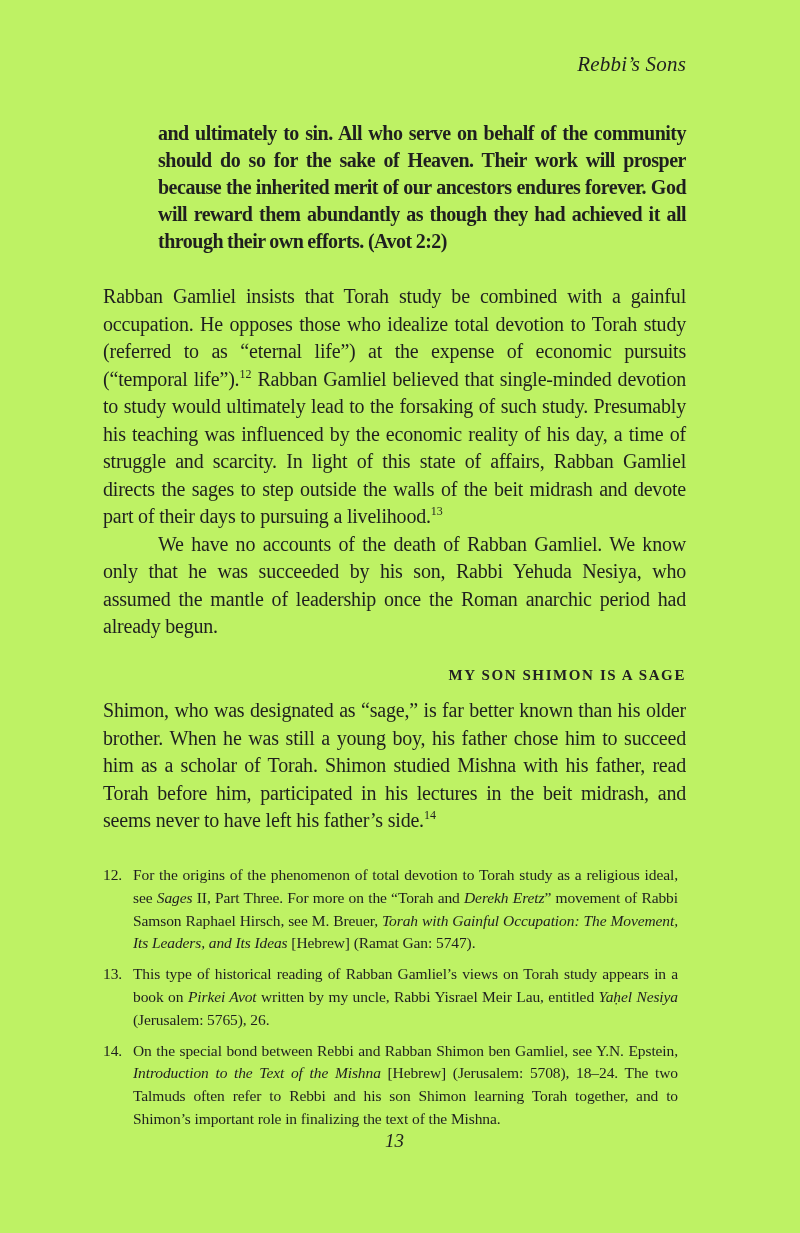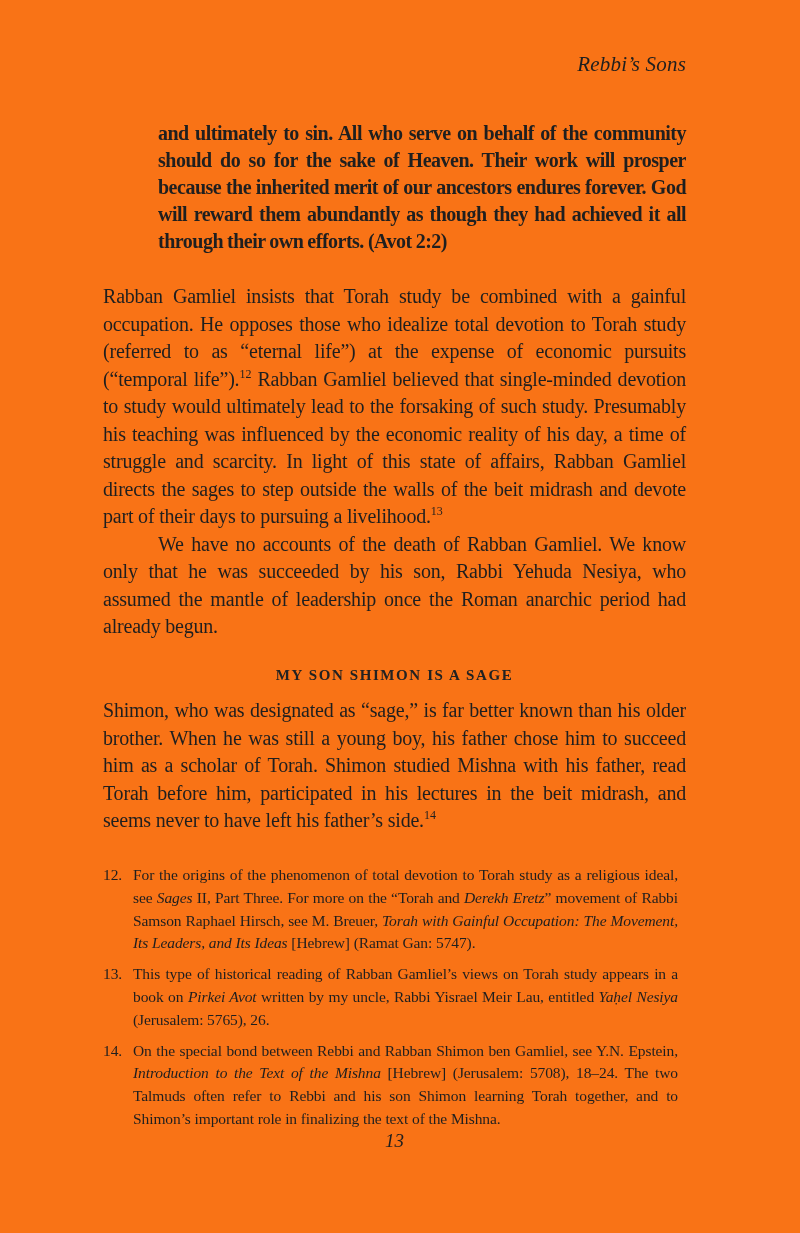--- a/index.html
+++ b/index.html
@@ -1,20 +1,20 @@
 <!DOCTYPE html>
 <html><head>
 <meta charset="utf-8">
 <style>
   html, body { margin: 0; padding: 0; background: #ffffff; }
   .page {
     position: relative;
     width: 800px;
     height: 1233px;
-    background: #f97316;
+    background: #bef264;
     color: #1f1f1f;
     font-family: "Liberation Serif", "DejaVu Serif", serif;
     overflow: hidden;
   }
   .running-head {
     position: absolute;
     top: 52px;
     right: 114px;
     font-style: italic;
     font-size: 21px;
@@ -49,21 +49,21 @@
     line-height: 0;
     vertical-align: super;
     letter-spacing: 0;
   }
   .section-heading {
     margin: 21px 0 8px 0;
     font-size: 15px;
     font-weight: 700;
     letter-spacing: 1.6px;
     color: #222222;
-    text-align: center;
+    text-align: right;
   }
   .footnotes {
     position: absolute;
     left: 95px;
     top: 856px;
     width: 591px;
     font-size: 15.5px;
     line-height: 22.8px;
     text-align: justify;
     letter-spacing: -0.1px;

